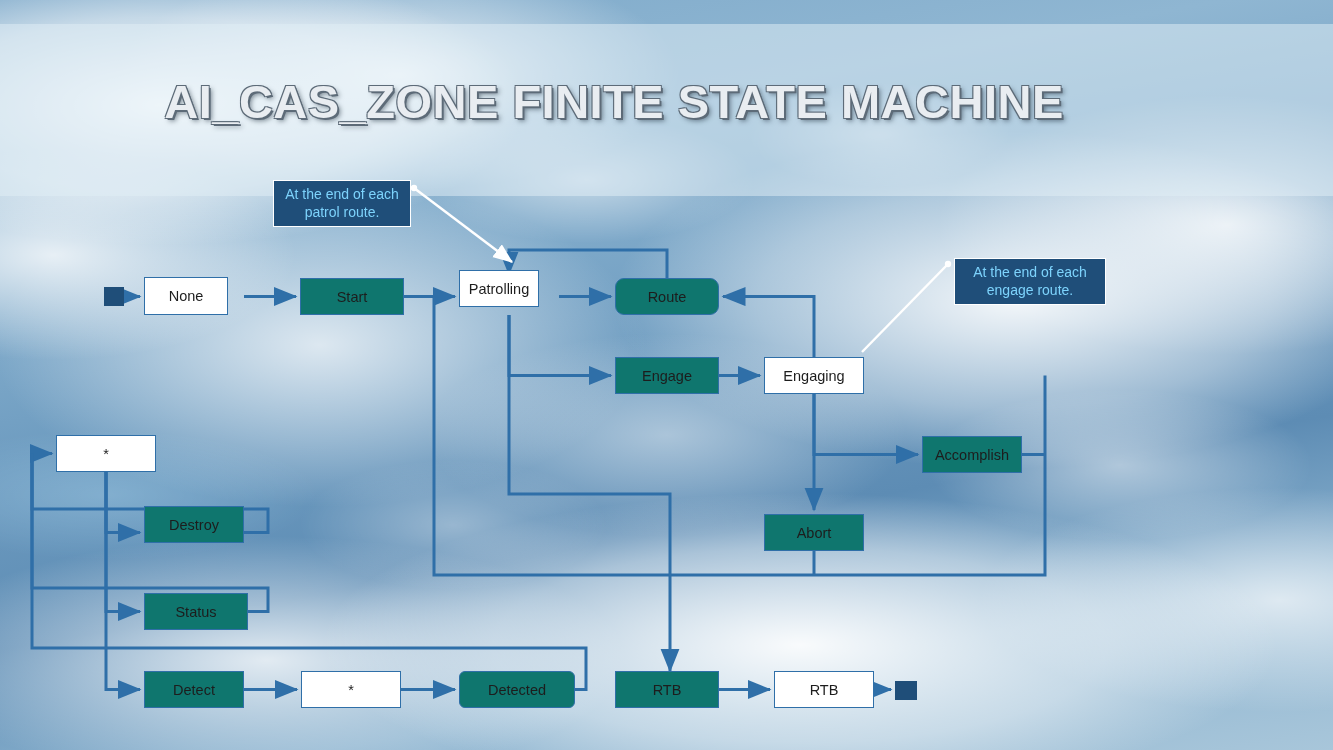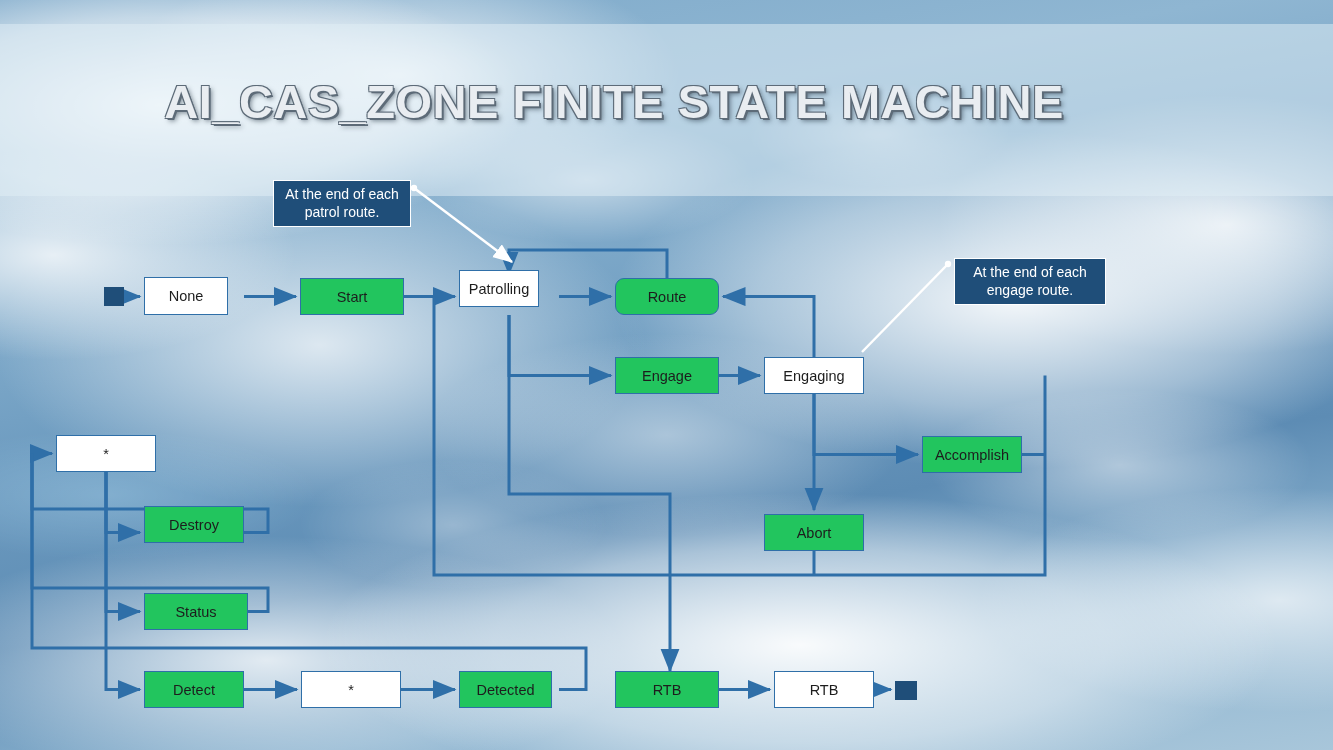--- a/index.html
+++ b/index.html
@@ -54,27 +54,27 @@
   }
   
   #wires { position:absolute; left:0; top:0; width:1333px; height:750px; }
   
   .node {
     position:absolute; display:flex; align-items:center; justify-content:center;
     font-size:14.5px; color:#1d1d1d; text-align:center;
     border:1.6px solid #2f6fa8;
     box-shadow:0 0 0 0 rgba(0,0,0,0);
   }
-  .node.blue  { background:#22c55e; }
+  .node.blue  { background:#0f766e; }
   .node.white { background:#ffffff; }
   .term {
     position:absolute; background:#1f4e79; border:1px solid #1f4e79;
   }
   .callout {
-    position:absolute; background:#1f4e79; color:#ffffff;
+    position:absolute; background:#1f4e79; color:#7dd3fc;
     border:1.5px solid #ffffff;
     font-size:14px; line-height:1.25;
     display:flex; align-items:center; justify-content:center;
     text-align:center; padding:4px 8px;
   }
 </style>
 </head>
 <body>
 
 <div id="slide">
@@ -185,21 +185,21 @@
   </div>
   <div class="node blue" style="left:144px; top:593px; width:104px; height:37px;">
     <span>Status</span>
   </div>
   <div class="node blue" style="left:144px; top:671px; width:100px; height:37px;">
     <span>Detect</span>
   </div>
   <div class="node white" style="left:301px; top:671px; width:100px; height:37px;">
     <span>*</span>
   </div>
-  <div class="node blue" style="left:459px; top:671px; width:93px; height:37px;">
+  <div class="node blue" style="left:459px; top:671px; width:116px; height:37px;border-radius:6px;">
     <span>Detected</span>
   </div>
   <div class="node blue" style="left:615px; top:671px; width:104px; height:37px;">
     <span>RTB</span>
   </div>
   <div class="node white" style="left:774px; top:671px; width:100px; height:37px;">
     <span>RTB</span>
   </div>
 
   <div class="callout" style="left:273px; top:180px; width:138px; height:47px;">

